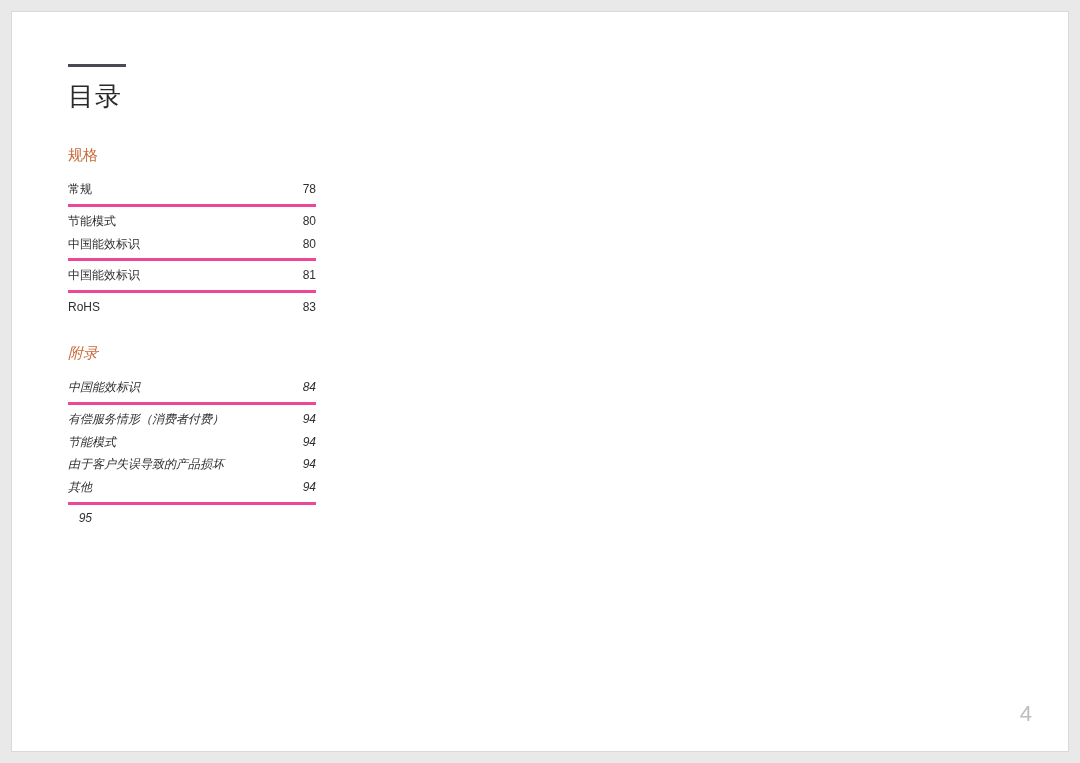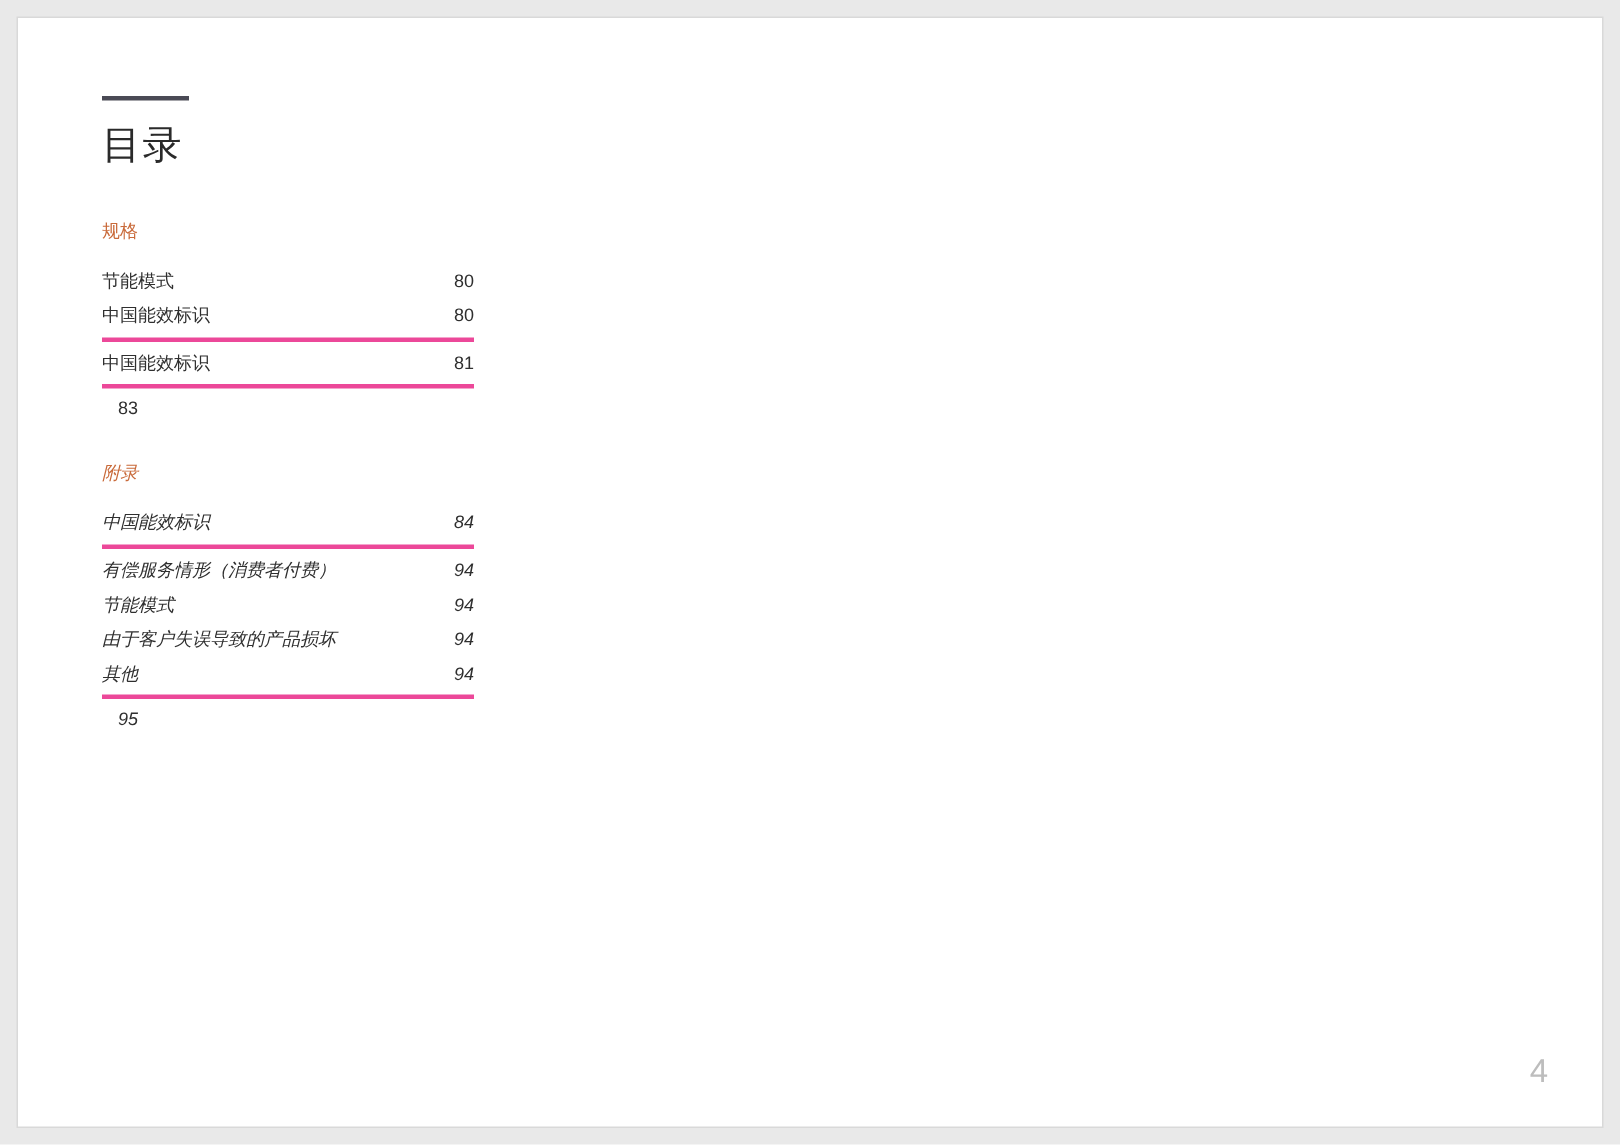--- a/index.html
+++ b/index.html
@@ -29,21 +29,21 @@
       font-weight: 400;
       color: #2a2a2a;
       letter-spacing: 1px;
       margin-bottom: 32px;
     }
     .toc {
       width: 248px;
     }
     .section-heading {
       color: #c96a3a;
-      font-size: 12px;
+      font-size: 15px;
       font-weight: 500;
       margin-bottom: 10px;
     }
     .section + .section { margin-top: 22px; font-style: italic; }
     .group { margin-bottom: 0; }
     .group + .group { border-top: 3px solid #ec4899; }
     .group:first-of-type { border-top: 1px solid #cfcfcf; }
     .row {
       display: flex;
       justify-content: space-between;
@@ -80,20 +80,26 @@
 
 <div class="page">
   <div class="rule-top"></div>
   <h1 class="page-title">目录</h1>
 
   <div class="toc">
 
     <div class="section">
       <div class="section-heading">规格</div>
 
+      <div class="group">
+        <div class="row">
+          <span class="row-label">常规</span>
+          <span class="row-page">78</span>
+        </div>
+      </div>
 
       <div class="group">
         <div class="row">
           <span class="row-label">节能模式</span>
           <span class="row-page">80</span>
         </div>
         <div class="row">
           <span class="row-label">中国能效标识</span>
           <span class="row-page">80</span>
         </div>
@@ -101,20 +107,21 @@
 
       <div class="group">
         <div class="row">
           <span class="row-label">中国能效标识</span>
           <span class="row-page">81</span>
         </div>
       </div>
 
       <div class="group">
         <div class="row">
+          <span class="row-label">RoHS</span>
           <span class="row-page">83</span>
         </div>
       </div>
     </div>
 
     <div class="section">
       <div class="section-heading">附录</div>
 
       <div class="group">
         <div class="row">

